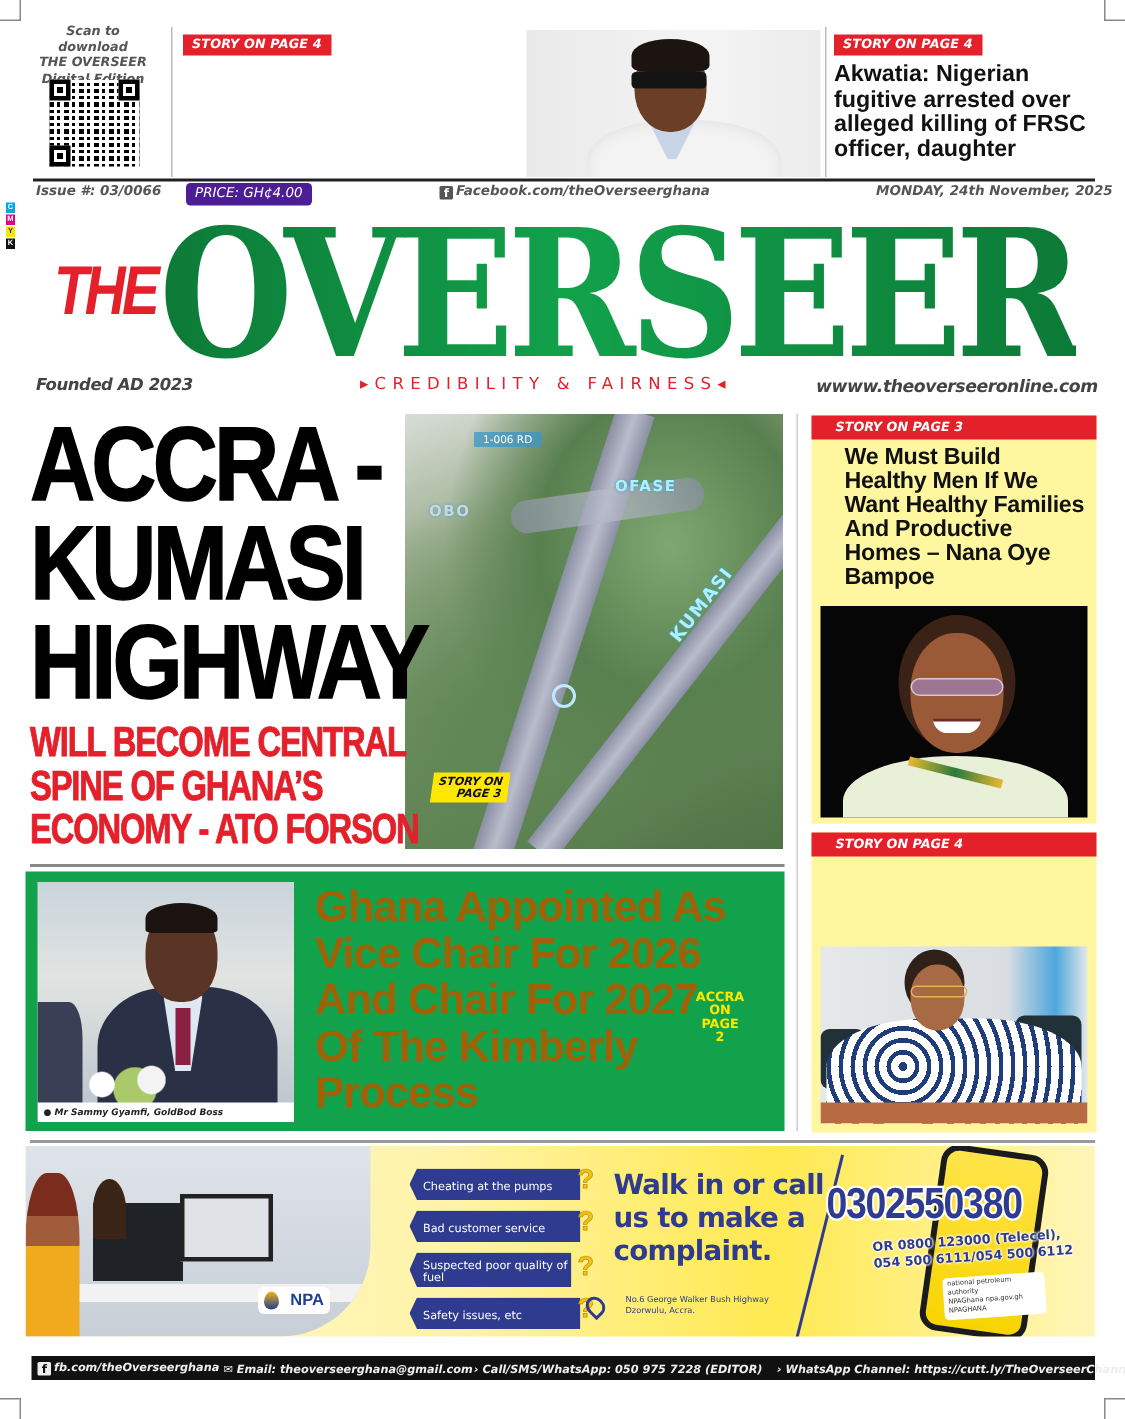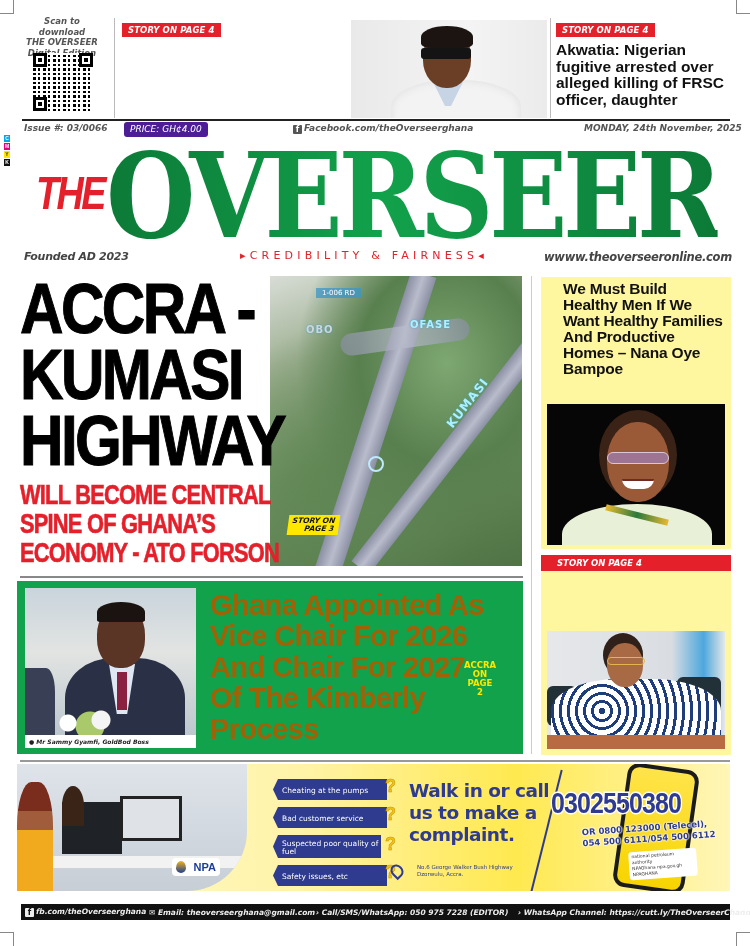--- a/index.html
+++ b/index.html
@@ -192,39 +192,40 @@
 </div>
 <div class="abs website">wwww.theoverseeronline.com</div>
 
 <div class="abs lead-img">
   <div class="road" style="left:90px;top:-10px;width:26px;height:330px;transform:rotate(18deg);"></div>
   <div class="road" style="left:190px;top:-30px;width:22px;height:360px;transform:rotate(38deg);"></div>
   <div class="road" style="left:70px;top:50px;width:130px;height:22px;border-radius:60px;transform:rotate(-8deg);opacity:0.7;"></div>
   <div class="road-sign" style="left:46px;top:12px;">1-006 RD</div>
   <div class="road-label" style="left:140px;top:43px;">OFASE</div>
   <div class="road-label" style="left:168px;top:120px;transform:rotate(-52deg);font-size:12px;">KUMASI</div>
-  <div class="road-label" style="left:16px;top:48px;color:#cfd5dc;margin-left:20px;">OBO</div>
+  <div class="road-label" style="left:16px;top:60px;color:#cfd5dc;">OBO</div>
   <div style="position:absolute;left:98px;top:180px;width:16px;height:16px;border:2px solid #bfe9ff;border-radius:50%;"></div>
 </div>
 
 <div class="abs lead-head" style="top:276px;">ACCRA -</div>
 <div class="abs lead-head" style="top:342px;">KUMASI</div>
 <div class="abs lead-head" style="top:408px;">HIGHWAY</div>
 <div class="abs lead-sub" style="top:481px;">WILL BECOME CENTRAL</div>
 <div class="abs lead-sub" style="top:510px;">SPINE OF GHANA’S</div>
 <div class="abs lead-sub" style="top:539px;">ECONOMY - ATO FORSON</div>
 <div class="abs yellow-tag">
   <div>STORY ON</div>
   <div>PAGE 3</div>
 </div>
 
 <div class="rule-thin" style="left:20px;top:576px;width:503px;background:#888;height:2px;"></div>
 <div class="vsep" style="left:531px;top:276px;height:478px;background:#ccc;"></div>
 
 <div class="abs side-col" style="top:277px;height:272px;">
+  <div class="side-tag">STORY ON PAGE 3</div>
   <div class="side-title">We Must Build Healthy Men If We Want Healthy Families And Productive Homes – Nana Oye Bampoe</div>
 </div>
 <div class="woman1">
   <div class="w1-hair"></div>
   <div class="w1-face"></div>
   <div class="w1-glass"></div>
   <div class="w1-smile"></div>
   <div class="w1-body"></div>
   <div class="w1-trim"></div>
 </div>

